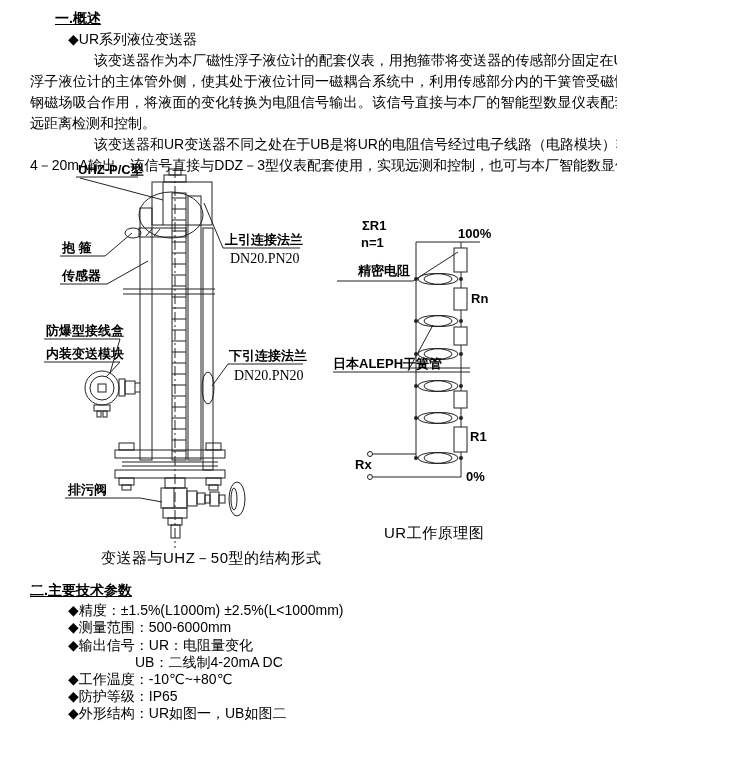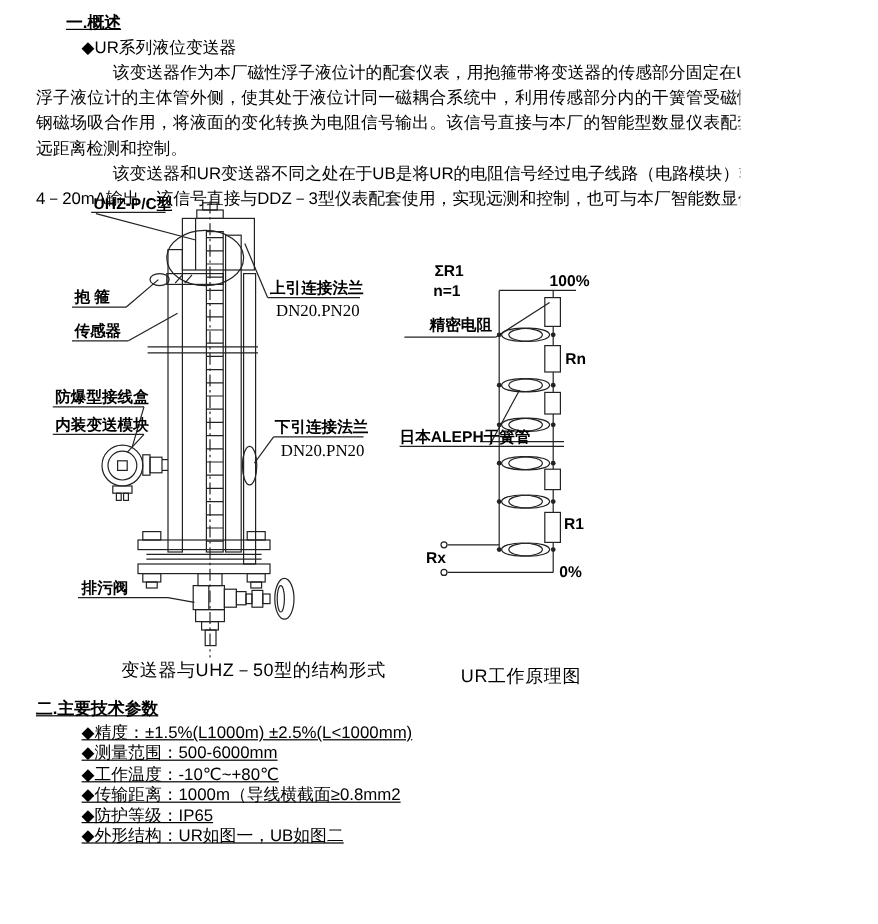--- a/index.html
+++ b/index.html
@@ -12,27 +12,27 @@
   .page { position:relative; width:617px; height:770px; overflow:hidden; background:#fff; }
 
   
   .sec1 { position:absolute; left:30px; top:8px; width:684px; font-size:14px; line-height:21px; }
   .h1 { font-weight:bold; text-decoration:underline; padding-left:25px; }
   .bullet { padding-left:38px; }
   .para { text-indent:64px; text-align:justify; }
 
   .sec2 { position:absolute; left:30px; top:582px; width:684px; font-size:14px; line-height:17.2px; }
   .h2 { font-weight:bold; text-decoration:underline; margin-bottom:3px; }
-  .param { padding-left:38px; white-space:pre;text-decoration:underline; }
+  .param { padding-left:38px; white-space:pre; }
   .param.indent2 { padding-left:105px; }
 
   
   .cap { position:absolute; font-size:15px; letter-spacing:0.5px; }
   .cap-left  { left:101px; top:549px; }
-  .cap-right { left:384px; top:554px; }
+  .cap-right { left:384px; top:524px; }
 
   
   .diagrams { position:absolute; left:30px; top:160px; width:490px; height:400px; }
   .diagrams line, .diagrams rect, .diagrams ellipse,
   .diagrams circle, .diagrams path, .diagrams polyline {
     stroke:#222; fill:none; stroke-width:1;
   }
   .diagrams .dot { fill:#222; stroke:none; }
   .diagrams text { stroke:none; fill:#000; font-family:"Liberation Sans","DejaVu Sans",sans-serif; }
   .lbl  { font-size:13px; font-weight:bold; }
@@ -221,19 +221,20 @@
     </g>
   </svg>
 
   <div class="cap cap-left">变送器与UHZ－50型的结构形式</div>
   <div class="cap cap-right">UR工作原理图</div>
 
   <div class="sec2">
     <div class="h2">二.主要技术参数</div>
     <div class="param">◆精度：±1.5%(L1000m) ±2.5%(L&lt;1000mm)</div>
     <div class="param">◆测量范围：500-6000mm</div>
+    <div class="param">◆输出信号：UR：电阻量变化</div>
+    <div class="param indent2">UB：二线制4-20mA DC</div>
     <div class="param">◆工作温度：-10℃~+80℃</div>
-    <div class="param">◆传输距离：1000m（导线横截面≥0.8mm2</div>
     <div class="param">◆防护等级：IP65</div>
     <div class="param">◆外形结构：UR如图一，UB如图二</div>
   </div>
 
 </div>
 
 </body></html>

